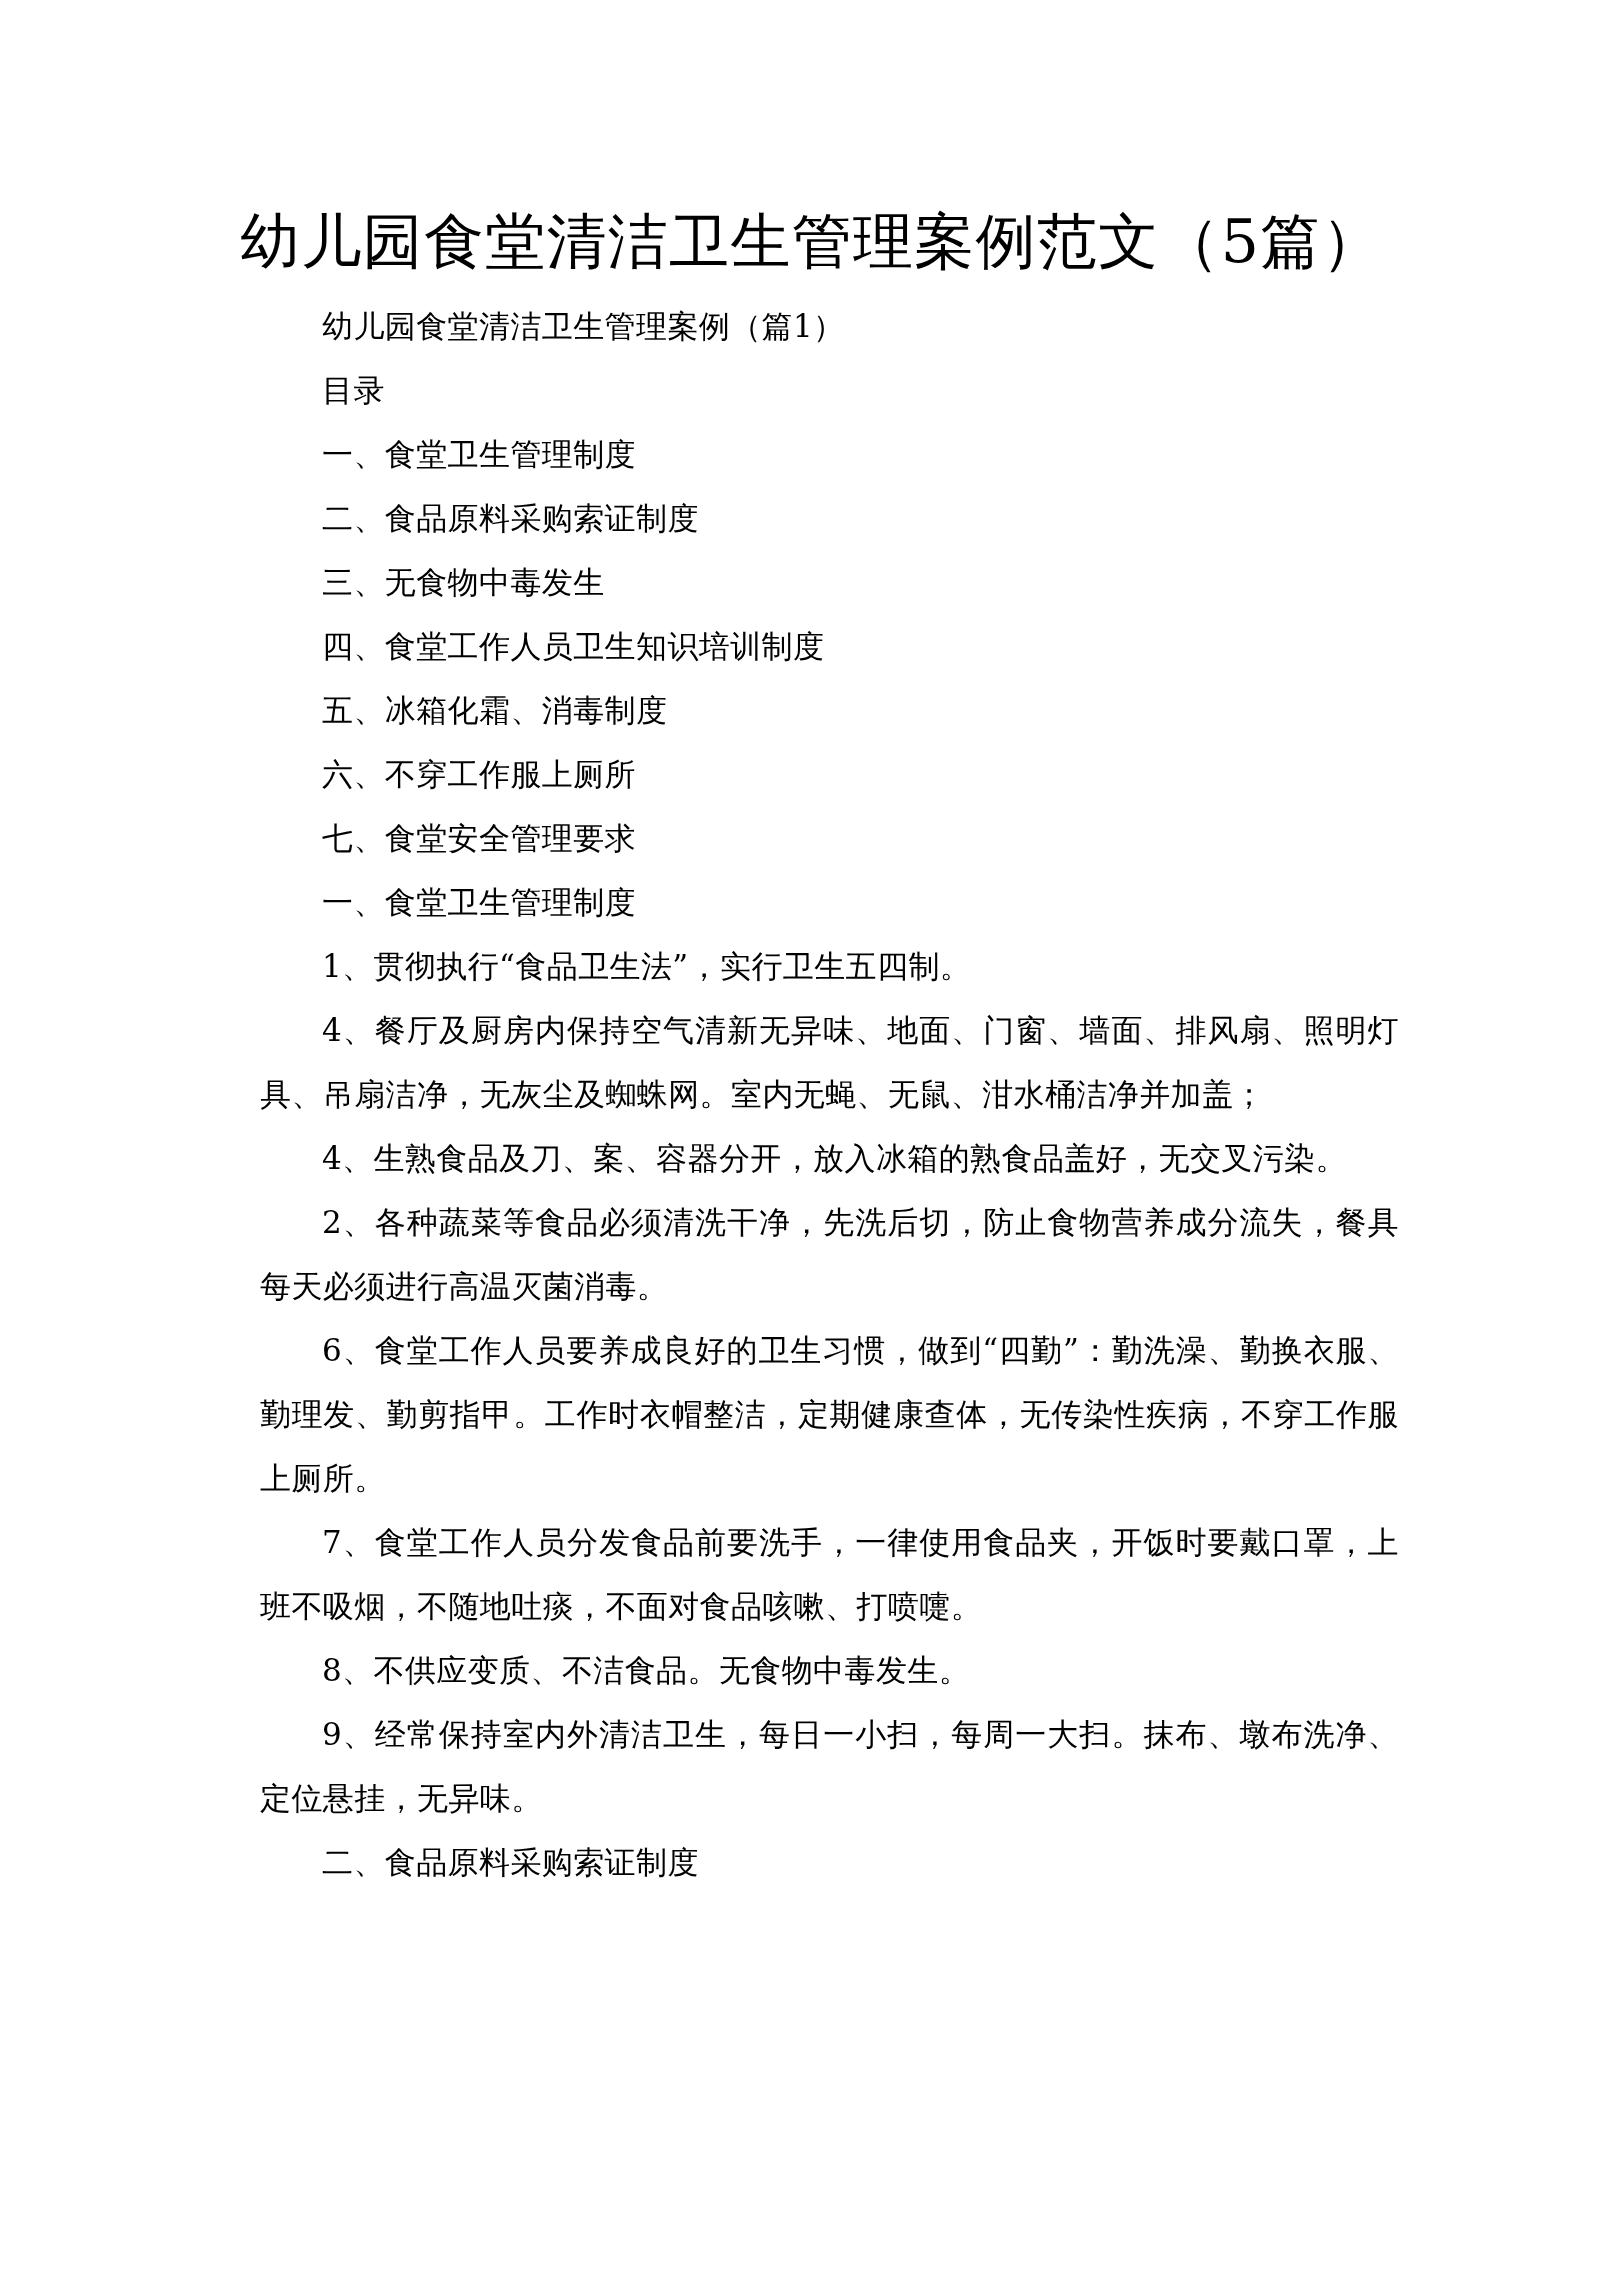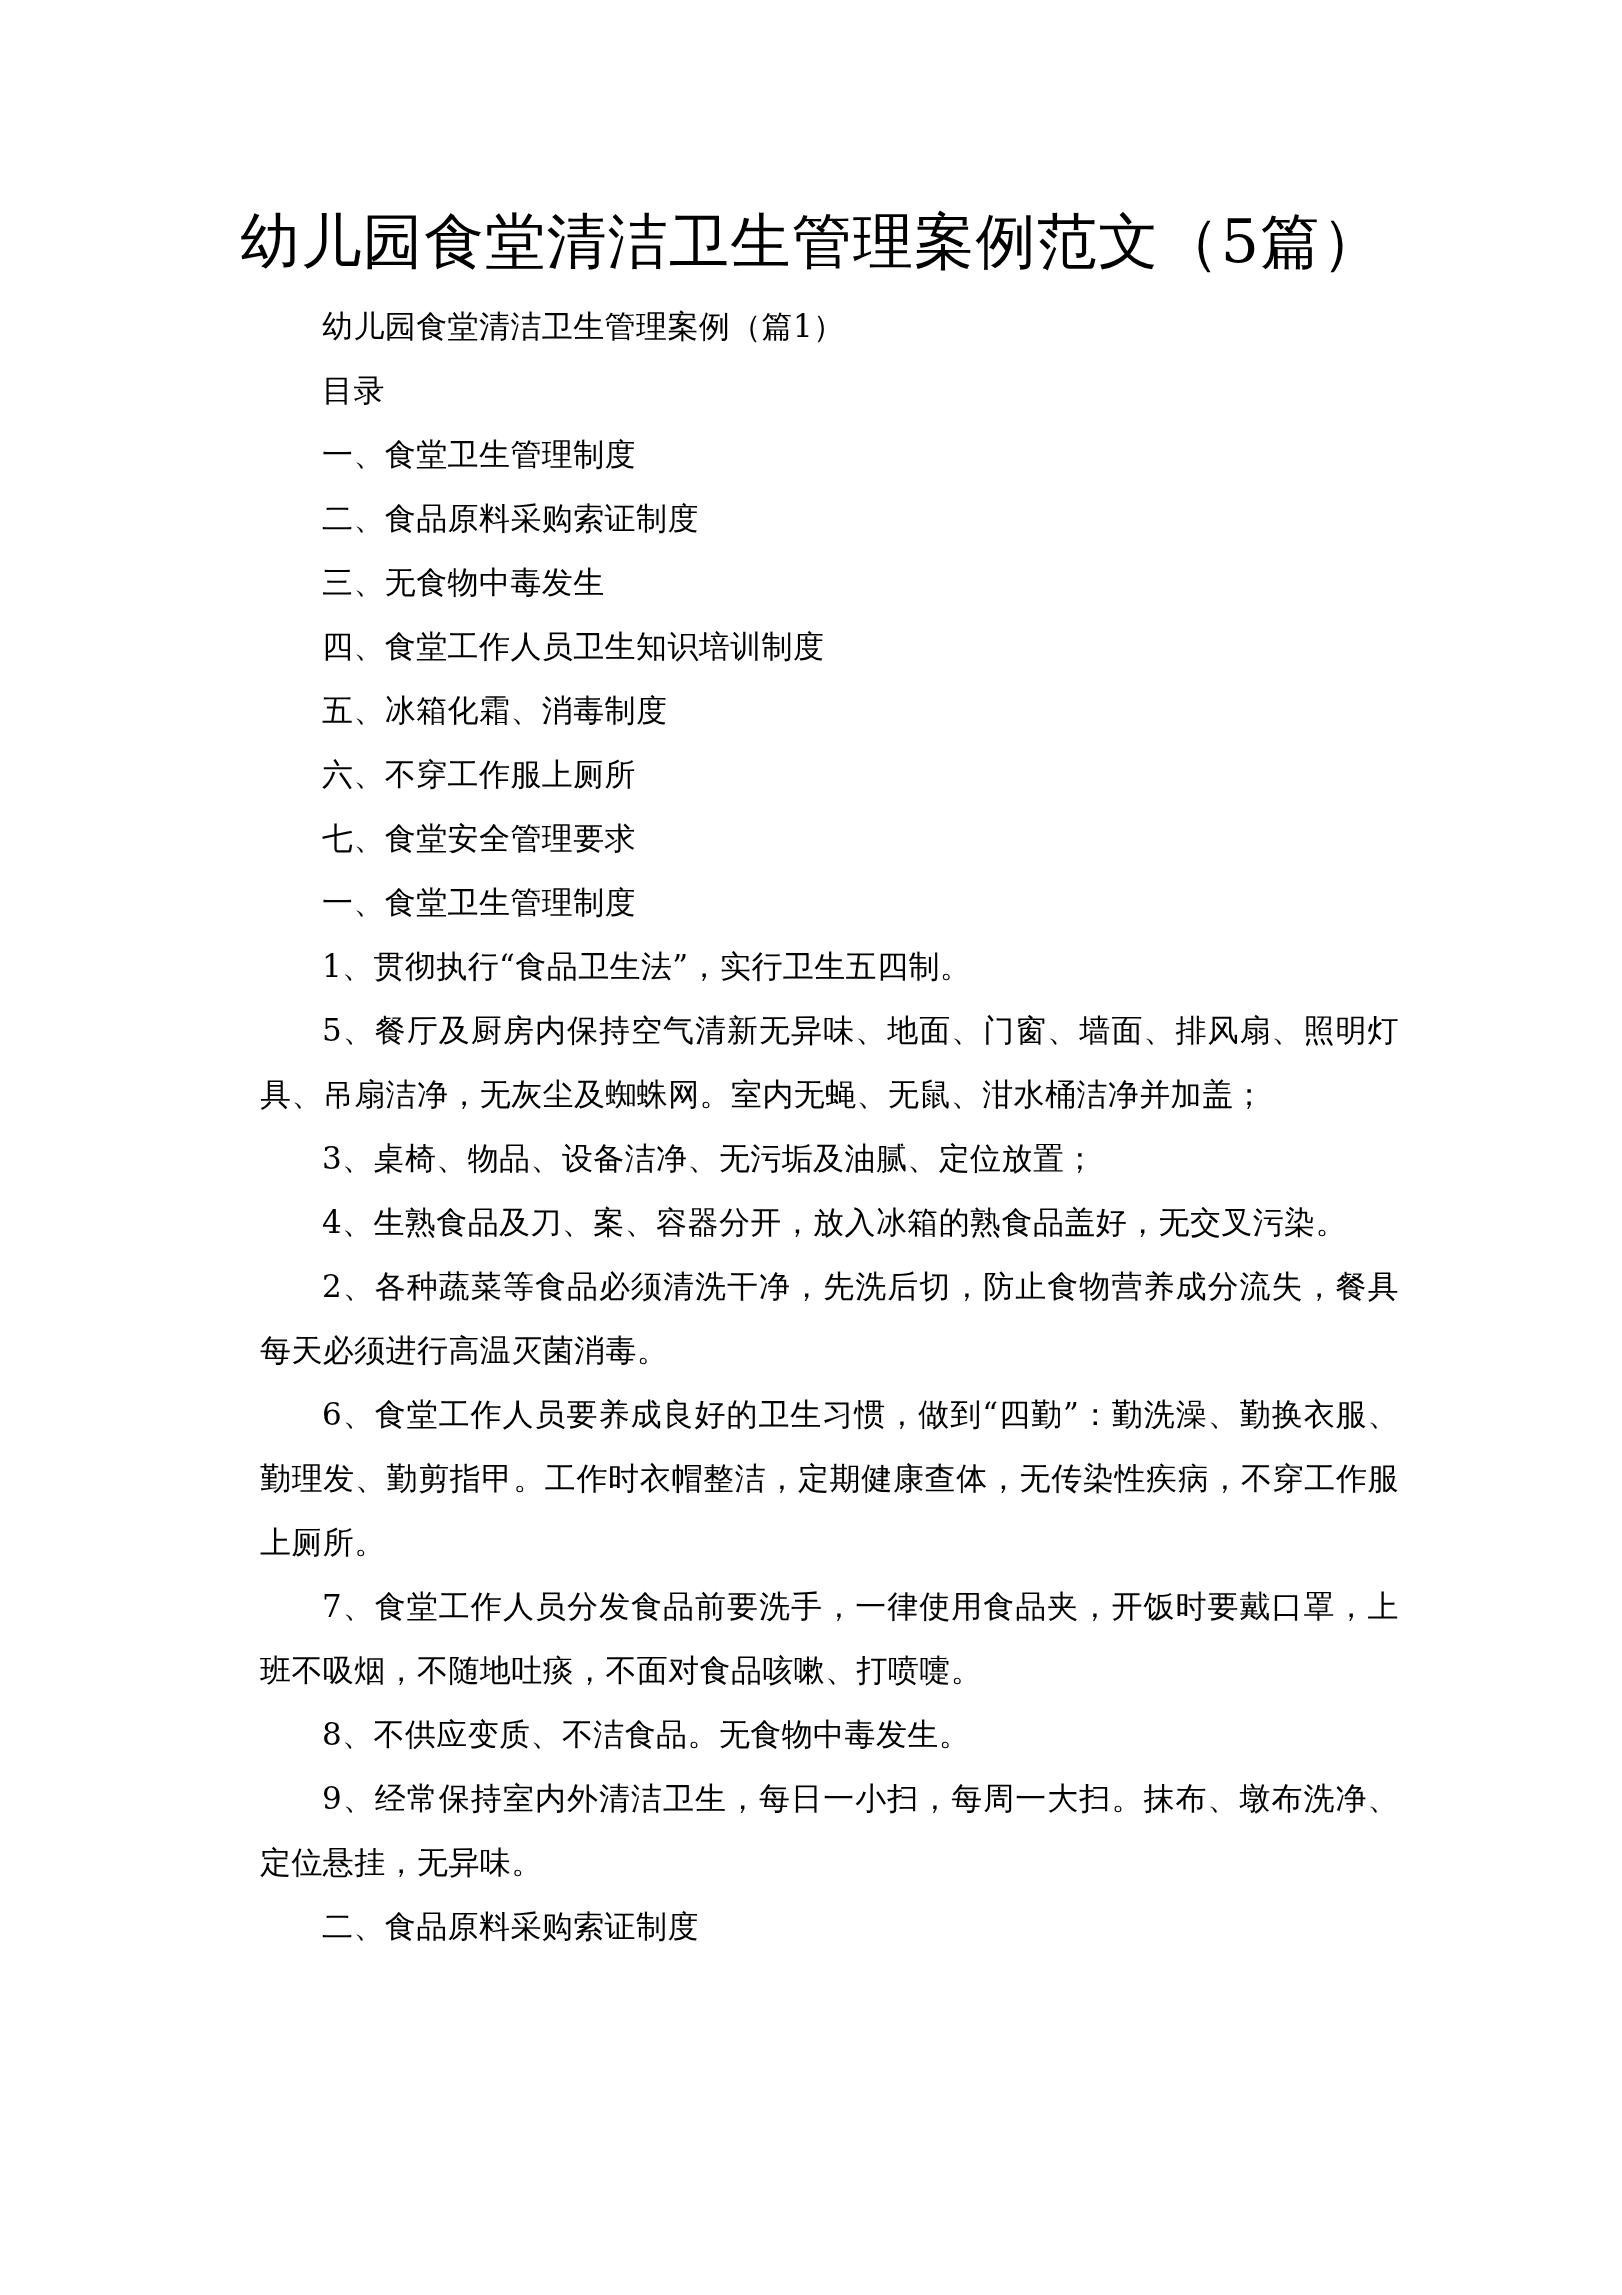--- a/index.html
+++ b/index.html
@@ -66,22 +66,21 @@
     <p>二、食品原料采购索证制度</p>
     <p>三、无食物中毒发生</p>
     <p>四、食堂工作人员卫生知识培训制度</p>
     <p>五、冰箱化霜、消毒制度</p>
     <p>六、不穿工作服上厕所</p>
     <p>七、食堂安全管理要求</p>
 
     <p>一、食堂卫生管理制度</p>
 
     <p>1、贯彻执行“食品卫生法”，实行卫生五四制。</p>
-    <p>5、餐厅及厨房内保持空气清新无异味、地面、门窗、墙面、排风扇、照明灯具、吊扇洁净，无灰尘及蜘蛛网。室内无蝇、无鼠、泔水桶洁净并加盖；</p>
-    <p>3、桌椅、物品、设备洁净、无污垢及油腻、定位放置；</p>
+    <p>4、餐厅及厨房内保持空气清新无异味、地面、门窗、墙面、排风扇、照明灯具、吊扇洁净，无灰尘及蜘蛛网。室内无蝇、无鼠、泔水桶洁净并加盖；</p>
     <p>4、生熟食品及刀、案、容器分开，放入冰箱的熟食品盖好，无交叉污染。</p>
     <p>2、各种蔬菜等食品必须清洗干净，先洗后切，防止食物营养成分流失，餐具每天必须进行高温灭菌消毒。</p>
     <p>6、食堂工作人员要养成良好的卫生习惯，做到“四勤”：勤洗澡、勤换衣服、勤理发、勤剪指甲。工作时衣帽整洁，定期健康查体，无传染性疾病，不穿工作服上厕所。</p>
     <p>7、食堂工作人员分发食品前要洗手，一律使用食品夹，开饭时要戴口罩，上班不吸烟，不随地吐痰，不面对食品咳嗽、打喷嚏。</p>
     <p>8、不供应变质、不洁食品。无食物中毒发生。</p>
     <p>9、经常保持室内外清洁卫生，每日一小扫，每周一大扫。抹布、墩布洗净、定位悬挂，无异味。</p>
 
     <p>二、食品原料采购索证制度</p>
   </div>
 

